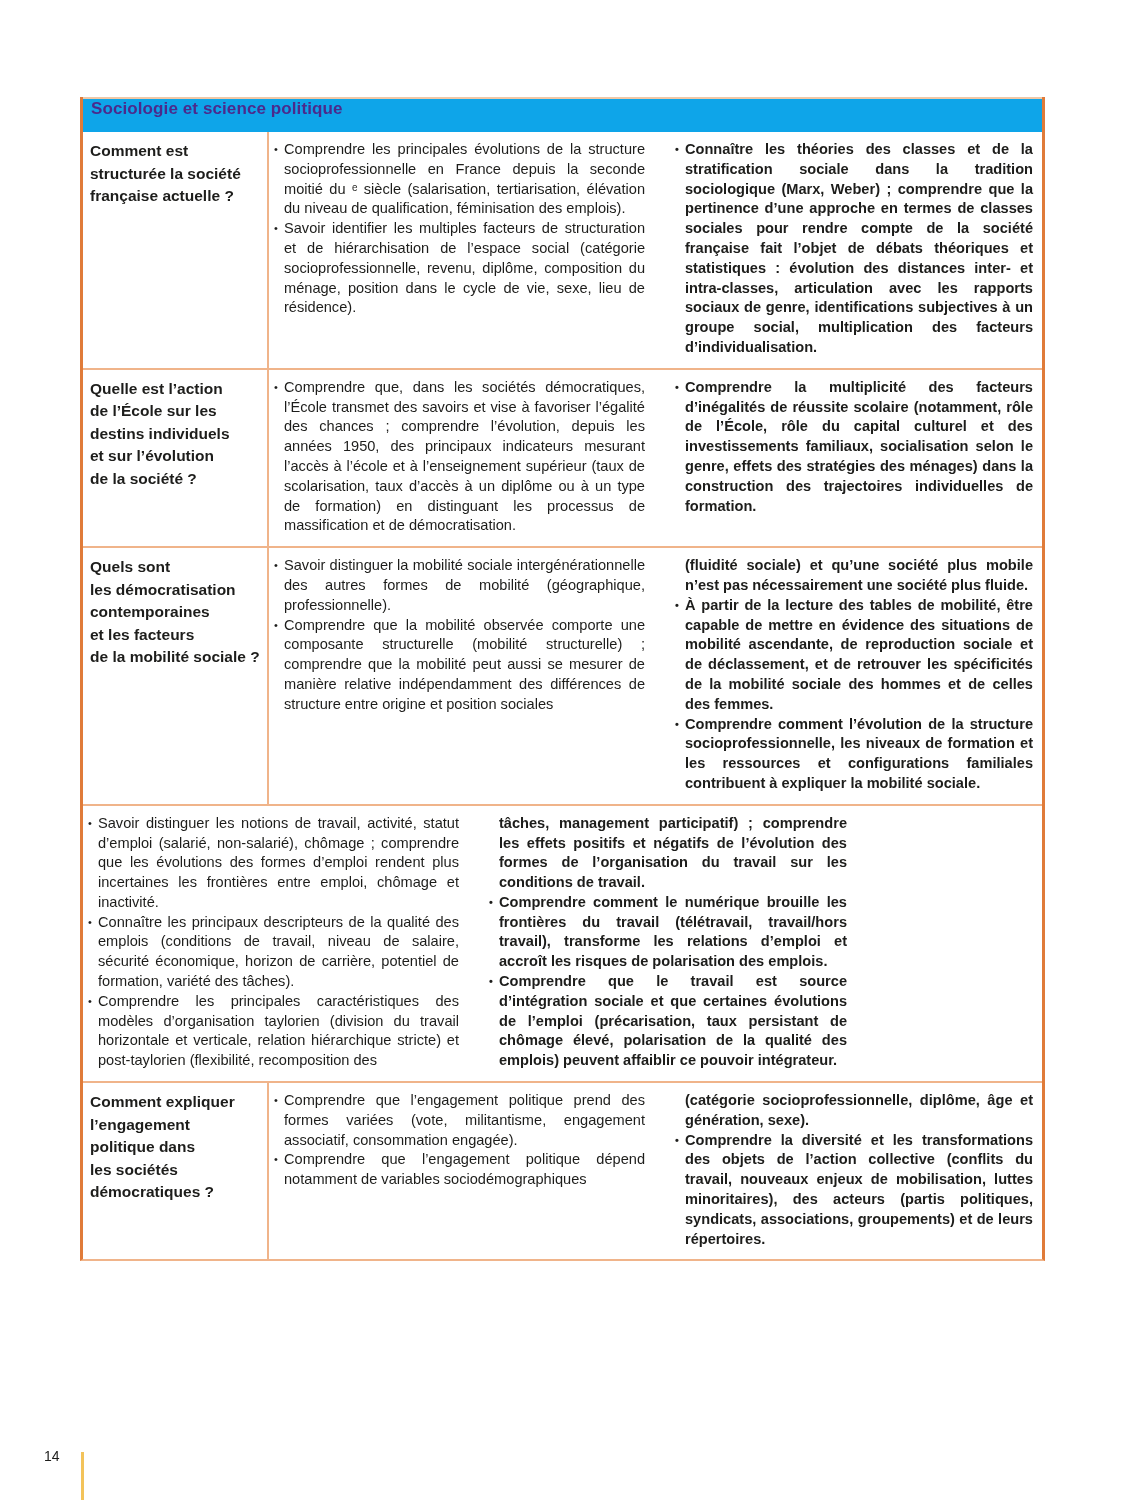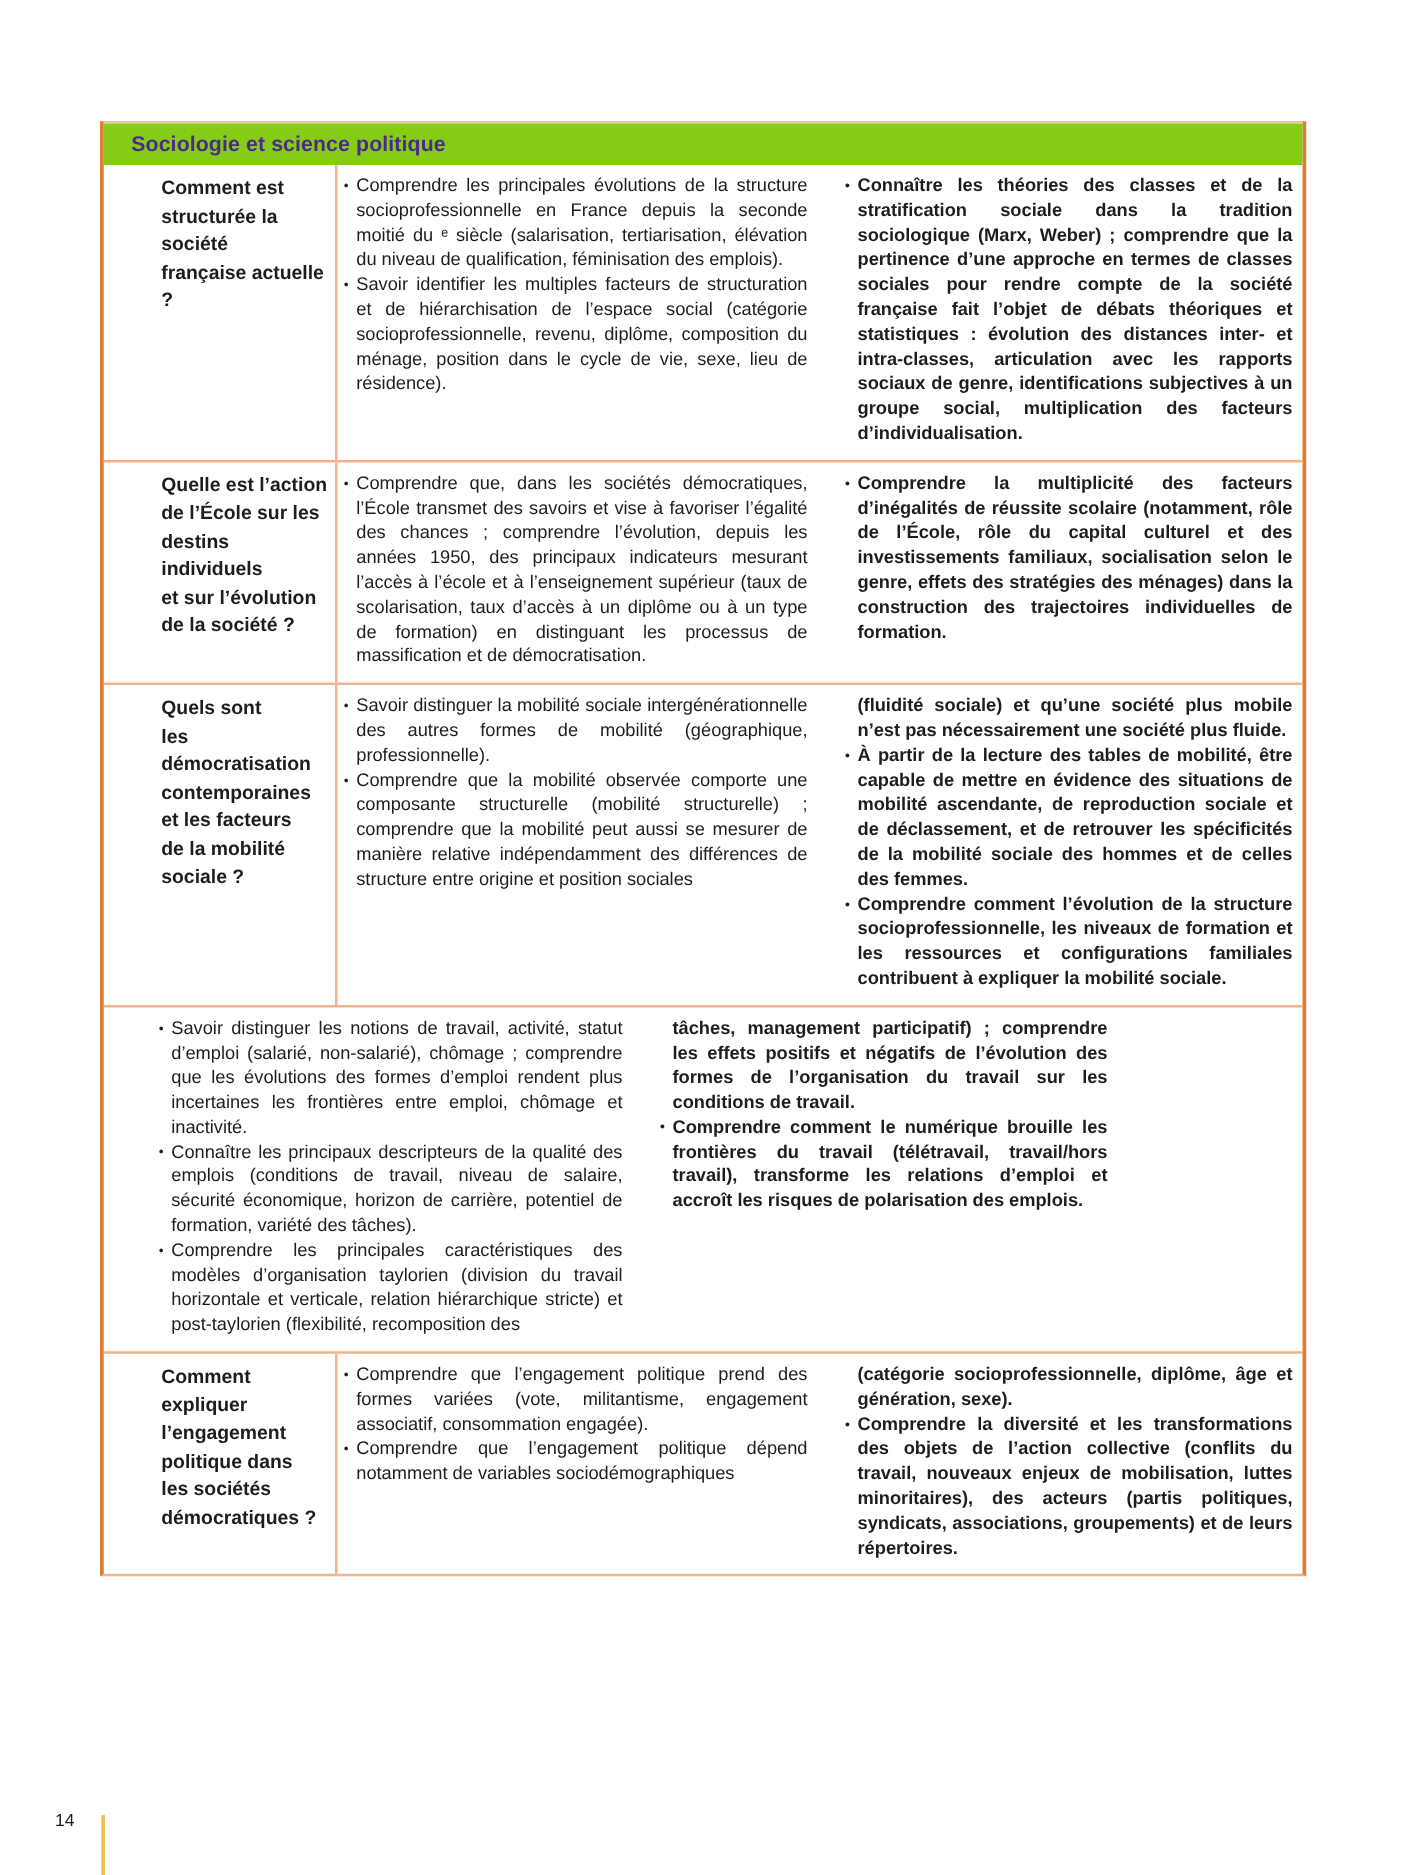--- a/index.html
+++ b/index.html
@@ -4,25 +4,25 @@
 <style>
   html, body { margin: 0; padding: 0; background: #ffffff; }
   body { width: 1125px; height: 1500px; position: relative; overflow: hidden;
          font-family: "Liberation Sans", "DejaVu Sans", sans-serif; color: #1d1d1b; }
   .table {
     position: absolute; left: 80px; top: 97px; width: 965px;
     border-left: 3px solid #e07b39; border-right: 3px solid #e07b39;
     border-bottom: 2px solid #f0b48a; box-sizing: border-box;
   }
   .header {
-    background: #84cc16; height: 33px; display: flex; align-items: center;
-    padding-left: 22px; border-top: 2px solid #f0c8a6;
+    background: #0ea5e9; height: 33px; display: flex; 
+    padding-left: 8px; border-top: 2px solid #f0c8a6;
     color: #4b2a8c; font-weight: bold; font-size: 17px; letter-spacing: 0.1px;
   }
-  .row { display: flex; border-top: 2px solid #f0b48a; padding-left: 39px; }
+  .row { display: flex; border-top: 2px solid #f0b48a; }
   .row:first-of-type { border-top: none; }
   .q {
     width: 186px; box-sizing: border-box; padding: 8px 6px 6px 7px;
     border-right: 2px solid #f0b48a;
     font-weight: bold; font-size: 15.5px; line-height: 22.5px; color: #1d1d1b;
   }
   .q span { display: block; }
   .cols { flex: 1; display: flex; padding: 8px 0 10px 0; }
   .col { box-sizing: border-box; font-size: 14.6px; line-height: 19.8px; text-align: justify; }
   .col.left { width: 386px; padding-left: 3px; padding-right: 10px; }
@@ -97,20 +97,21 @@
       <div class="row">
         <div class="cols">
           <div class="col left">
             <div class="item bullet">Savoir distinguer les notions de travail, activité, statut d’emploi (salarié, non-salarié), chômage ; comprendre que les évolutions des formes d’emploi rendent plus incertaines les frontières entre emploi, chômage et inactivité.</div>
             <div class="item bullet">Connaître les principaux descripteurs de la qualité des emplois (conditions de travail, niveau de salaire, sécurité économique, horizon de carrière, potentiel de formation, variété des tâches).</div>
             <div class="item bullet">Comprendre les principales caractéristiques des modèles d’organisation taylorien (division du travail horizontale et verticale, relation hiérarchique stricte) et post-taylorien (flexibilité, recomposition des</div>
           </div>
           <div class="col right">
             <div class="item cont">tâches, management participatif) ; comprendre les effets positifs et négatifs de l’évolution des formes de l’organisation du travail sur les conditions de travail.</div>
             <div class="item bullet">Comprendre comment le numérique brouille les frontières du travail (télétravail, travail/hors travail), transforme les relations d’emploi et accroît les risques de polarisation des emplois.</div>
+            <div class="item bullet">Comprendre que le travail est source d’intégration sociale et que certaines évolutions de l’emploi (précarisation, taux persistant de chômage élevé, polarisation de la qualité des emplois) peuvent affaiblir ce pouvoir intégrateur.</div>
           </div>
         </div>
       </div>
       <div class="row">
         <div class="q">
           <span>Comment expliquer</span>
           <span>l’engagement</span>
           <span>politique dans</span>
           <span>les sociétés</span>
           <span>démocratiques ?</span>

